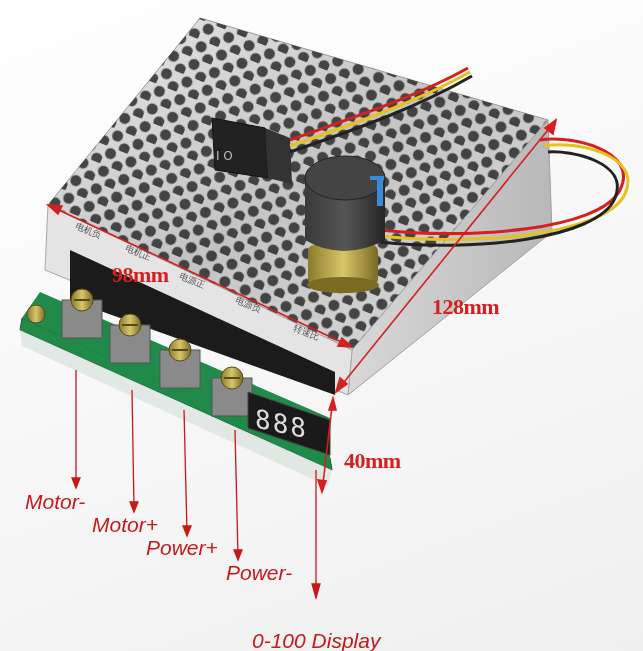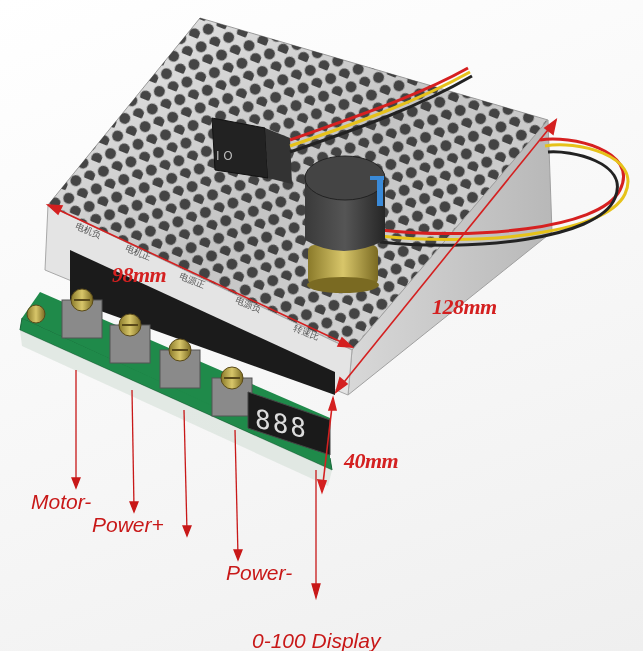--- a/index.html
+++ b/index.html
@@ -1,19 +1,19 @@
 <!DOCTYPE html>
 <html><head>
 <meta charset="utf-8">
 <style>
   html, body { margin:0; padding:0; background:#ffffff; }
   body { width:643px; height:651px; position:relative; overflow:hidden; font-family:"Liberation Sans", sans-serif; }
   .stage { position:absolute; left:0; top:0; width:643px; height:651px; background:linear-gradient(160deg,#ffffff 0%,#f6f6f6 60%,#efefef 100%); }
   svg.photo { position:absolute; left:0; top:0; }
-  .dim { position:absolute; font-family:"Liberation Serif", serif; font-size:22px; color:#d42020; font-weight:bold; letter-spacing:-0.5px;font-style:italic; }
+  .dim { position:absolute; font-family:"Liberation Serif", serif; font-size:22px; color:#d42020; font-weight:bold; letter-spacing:-0.5px; }
   .lbl { position:absolute; font-family:"Liberation Sans", sans-serif; font-style:italic; font-size:21px; color:#c81818; }
   .cn { position:absolute; font-family:"DejaVu Sans", sans-serif; font-size:9px; color:#555; transform:rotate(22deg); transform-origin:left top; }
 </style>
 </head>
 <body>
 
 <div class="stage">
 
   <svg class="photo" width="643" height="651" viewBox="0 0 643 651">
     <defs>
@@ -142,17 +142,18 @@
   <span class="cn" style="left:78px; top:220px;">电机负</span>
   <span class="cn" style="left:128px; top:242px;">电机正</span>
   <span class="cn" style="left:182px; top:270px;">电源正</span>
   <span class="cn" style="left:238px; top:294px;">电源负</span>
   <span class="cn" style="left:296px; top:322px;">转速比</span>
 
   <div class="dim" style="left:112px; top:262px;">98mm</div>
   <div class="dim" style="left:432px; top:294px;">128mm</div>
   <div class="dim" style="left:344px; top:448px;">40mm</div>
 
-  <div class="lbl" style="left:25px; top:490px;margin-left:6px;">Motor-</div>
-  <div class="lbl" style="left:92px; top:513px;">Power+</div>
+  <div class="lbl" style="left:25px; top:490px;">Motor-</div>
+  <div class="lbl" style="left:92px; top:513px;">Motor+</div>
+  <div class="lbl" style="left:146px; top:536px;">Power+</div>
   <div class="lbl" style="left:206px; top:561px;margin-left:20px;">Power-</div>
   <div class="lbl" style="left:252px; top:629px;">0-100 Display</div>
 </div>
 
 </body></html>

